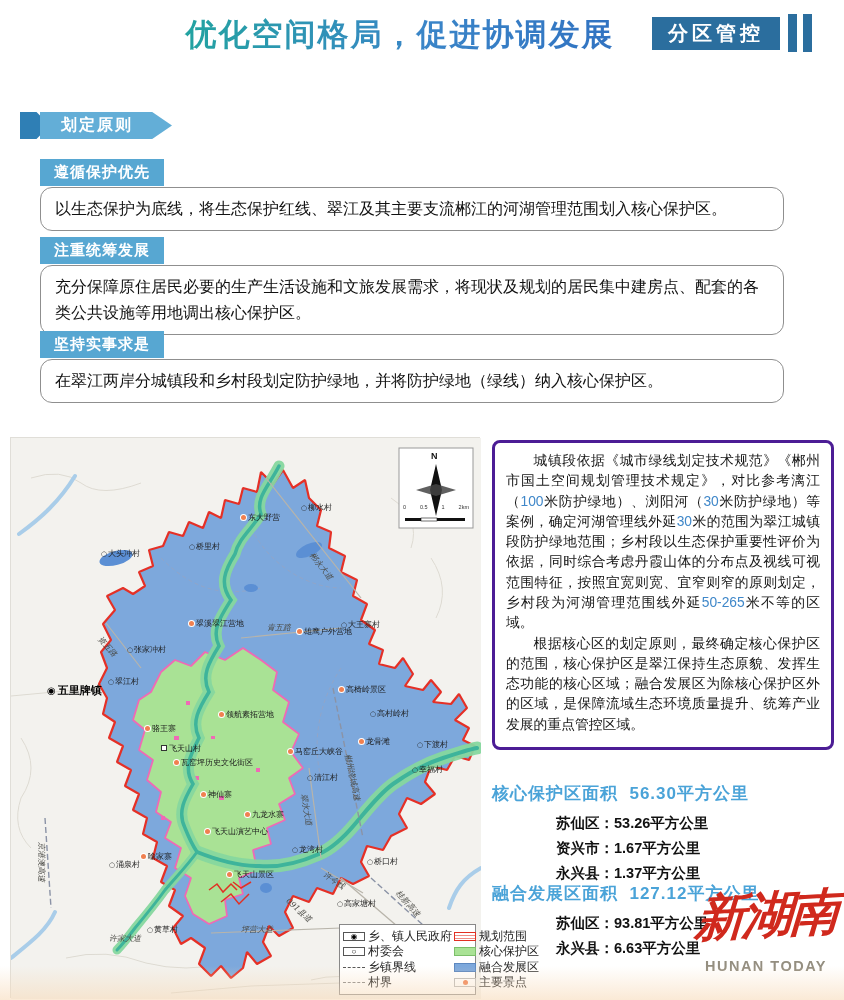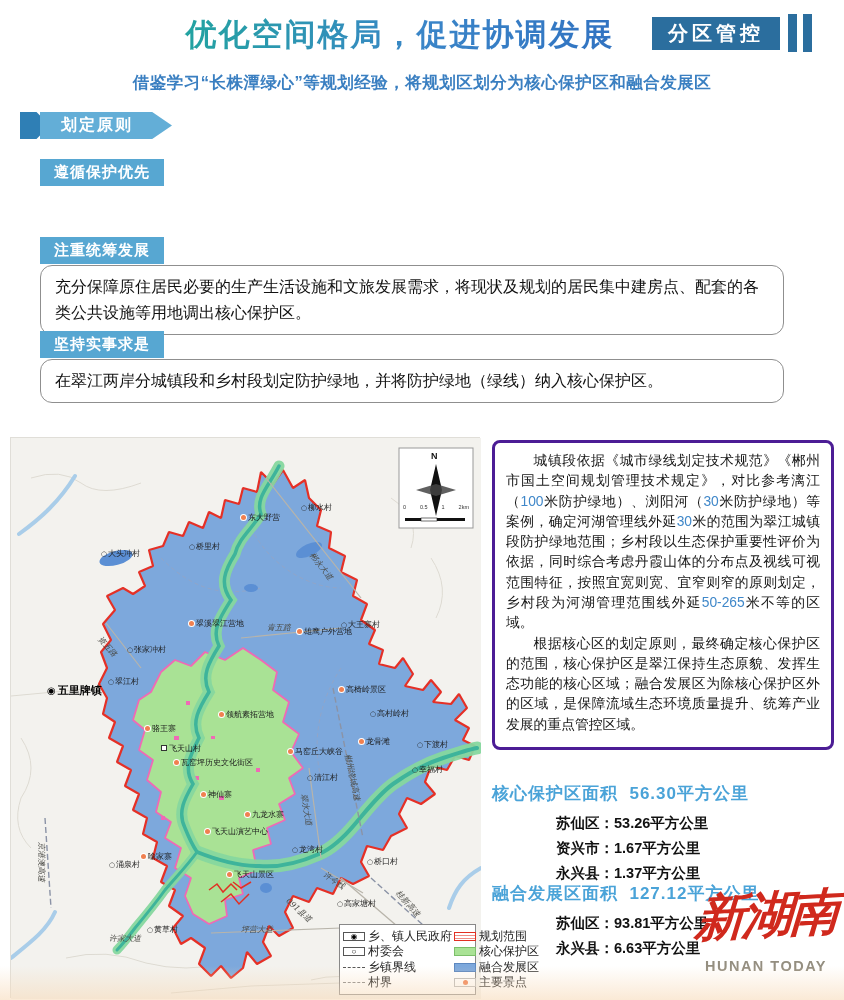--- a/index.html
+++ b/index.html
@@ -90,28 +90,28 @@
 </style>
 </head>
 <body>
 
 <div class="poster">
 
   <div class="page-title">优化空间格局，促进协调发展</div>
   <div class="badge">分区管控</div>
   <div class="badge-bar b1"></div>
   <div class="badge-bar b2"></div>
-  <div class="subtitle">借鉴学习“长株潭绿心”等规划经验，将规划区划分为核心保护区和融合发展区</div>
 
   <div class="banner">
     <div class="chev"></div>
     <div class="bar">划定原则</div>
   </div>
 
   <div class="p-tab" id="tab1">遵循保护优先</div>
+  <div class="p-box" id="box1">以生态保护为底线，将生态保护红线、翠江及其主要支流郴江的河湖管理范围划入核心保护区。</div>
   <div class="p-tab" id="tab2">注重统筹发展</div>
   <div class="p-box" id="box2">充分保障原住居民必要的生产生活设施和文旅发展需求，将现状及规划的居民集中建房点、配套的各类公共设施等用地调出核心保护区。</div>
   <div class="p-tab" id="tab3">坚持实事求是</div>
   <div class="p-box" id="box3">在翠江两岸分城镇段和乡村段划定防护绿地，并将防护绿地（绿线）纳入核心保护区。</div>
 
   <div class="map-panel">
     <svg width="470" height="561" viewBox="0 0 470 561">
       <rect x="0" y="0" width="470" height="561" fill="#f3f2ee"></rect>
 
       <g stroke="#dbd8cf" stroke-width="1" fill="none" opacity="0.9">

